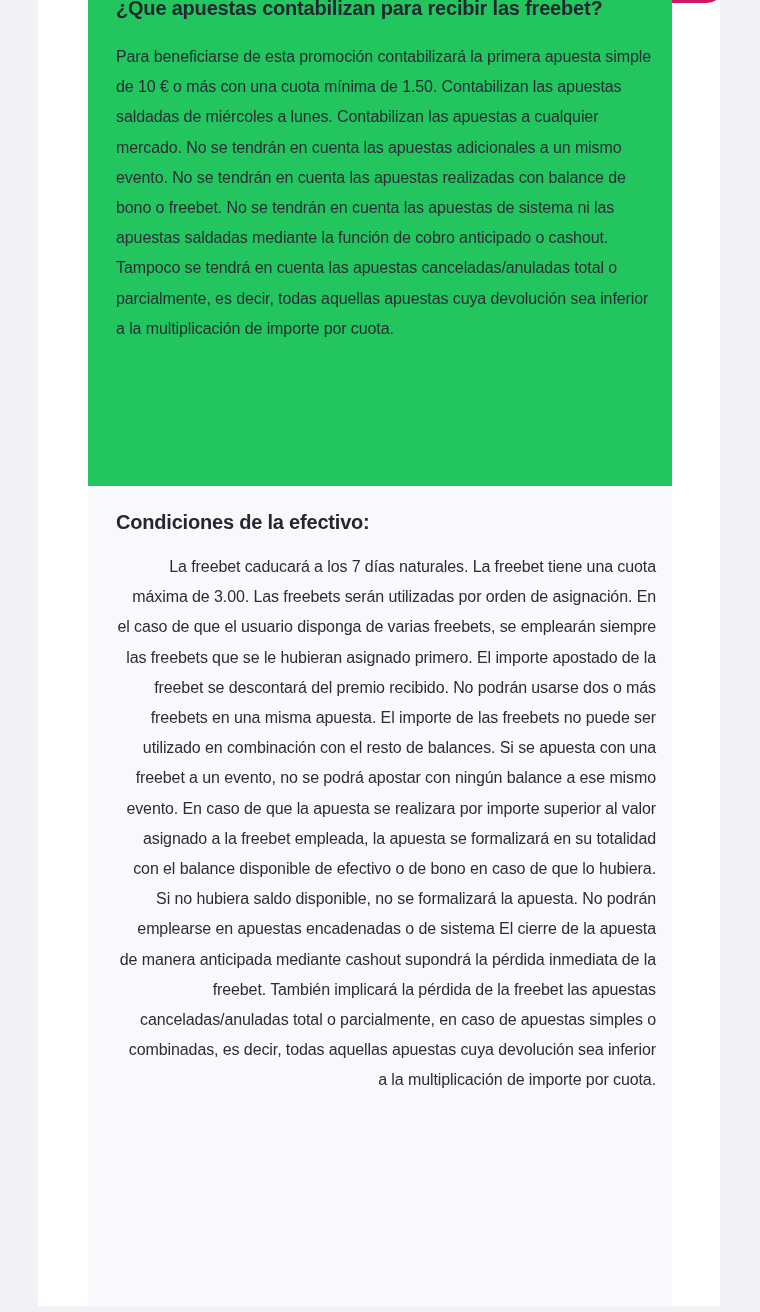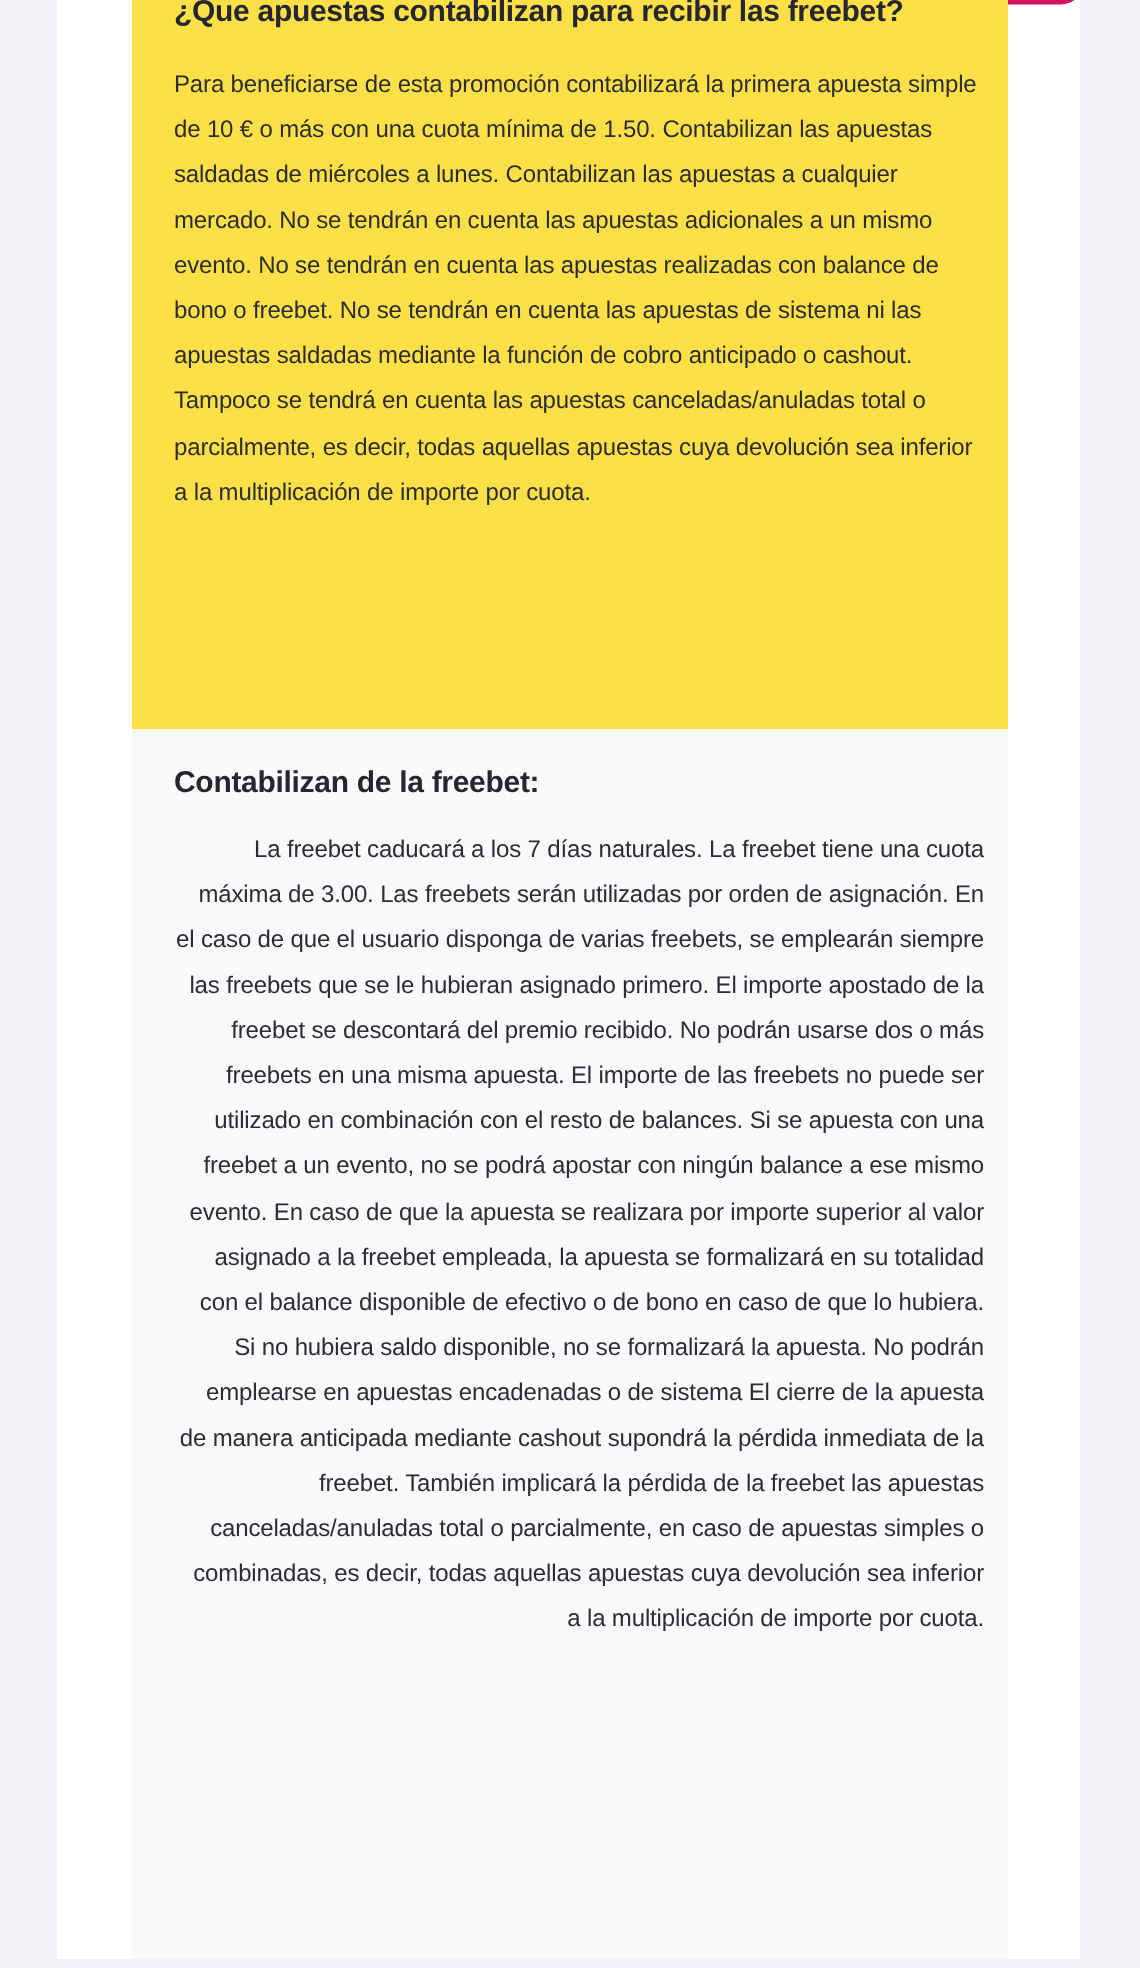--- a/index.html
+++ b/index.html
@@ -49,21 +49,21 @@
     .section {
       position: absolute;
       left: 88px;
       width: 584px;
       box-sizing: border-box;
       padding: 0 28px;
     }
     .section.s1 {
       top: 0;
       height: 486px;
-      background: #fde047;
+      background: #22c55e;
       text-decoration: underline;
     }
     .section.s2 {
       top: 486px;
       height: 820px;
       background: #f9f9fb;
     }
     .heading {
       font-weight: bold;
       font-size: 20px;
@@ -117,17 +117,17 @@
   <div class="top-btn secondary"></div>
   <div class="top-btn primary"></div>
 </div>
 
 <section class="section s1">
   <h2 class="heading">¿Que apuestas contabilizan para recibir las freebet?</h2>
   <p class="body-text">Para beneficiarse de esta promoción contabilizará la primera apuesta simple de 10 € o más con una cuota mínima de 1.50. Contabilizan las apuestas saldadas de miércoles a lunes. Contabilizan las apuestas a cualquier mercado. No se tendrán en cuenta las apuestas adicionales a un mismo evento. No se tendrán en cuenta las apuestas realizadas con balance de bono o freebet. No se tendrán en cuenta las apuestas de sistema ni las apuestas saldadas mediante la función de cobro anticipado o cashout. Tampoco se tendrá en cuenta las apuestas canceladas/anuladas total o parcialmente, es decir, todas aquellas apuestas cuya devolución sea inferior a la multiplicación de importe por cuota.</p>
 </section>
 
 <section class="section s2">
-  <h2 class="heading">Contabilizan de la freebet:</h2>
+  <h2 class="heading">Condiciones de la efectivo:</h2>
   <p class="body-text">La freebet caducará a los 7 días naturales. La freebet tiene una cuota máxima de 3.00. Las freebets serán utilizadas por orden de asignación. En el caso de que el usuario disponga de varias freebets, se emplearán siempre las freebets que se le hubieran asignado primero. El importe apostado de la freebet se descontará del premio recibido. No podrán usarse dos o más freebets en una misma apuesta. El importe de las freebets no puede ser utilizado en combinación con el resto de balances. Si se apuesta con una freebet a un evento, no se podrá apostar con ningún balance a ese mismo evento. En caso de que la apuesta se realizara por importe superior al valor asignado a la freebet empleada, la apuesta se formalizará en su totalidad con el balance disponible de efectivo o de bono en caso de que lo hubiera. Si no hubiera saldo disponible, no se formalizará la apuesta. No podrán emplearse en apuestas encadenadas o de sistema El cierre de la apuesta de manera anticipada mediante cashout supondrá la pérdida inmediata de la freebet. También implicará la pérdida de la freebet las apuestas canceladas/anuladas total o parcialmente, en caso de apuestas simples o combinadas, es decir, todas aquellas apuestas cuya devolución sea inferior a la multiplicación de importe por cuota.</p>
 </section>
 
 <div class="bottom-strip"></div>
 
 </body></html>

